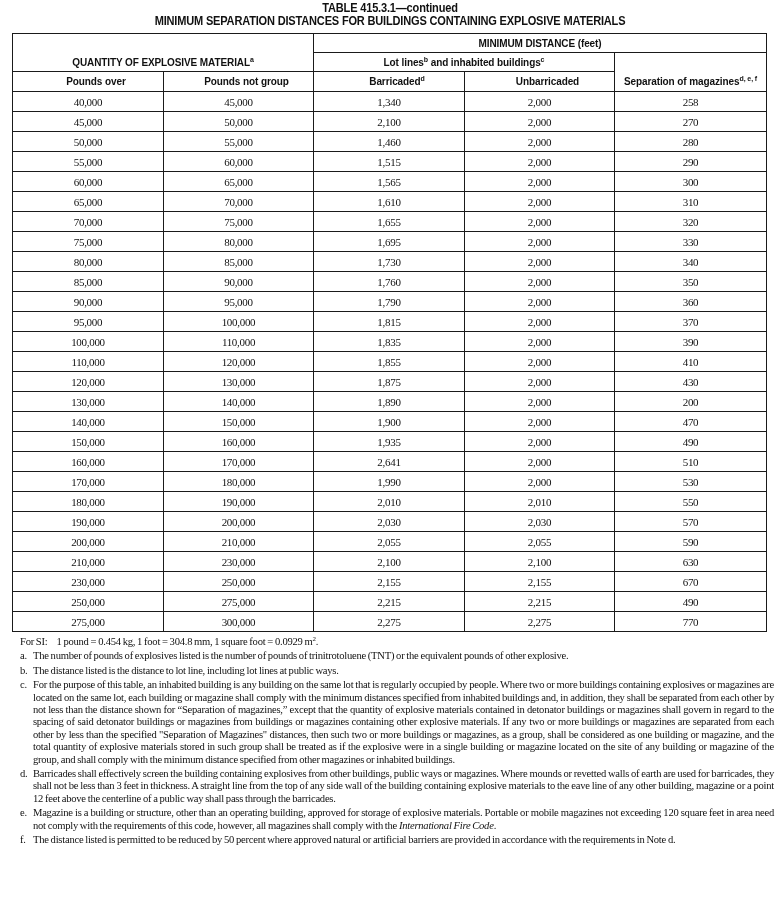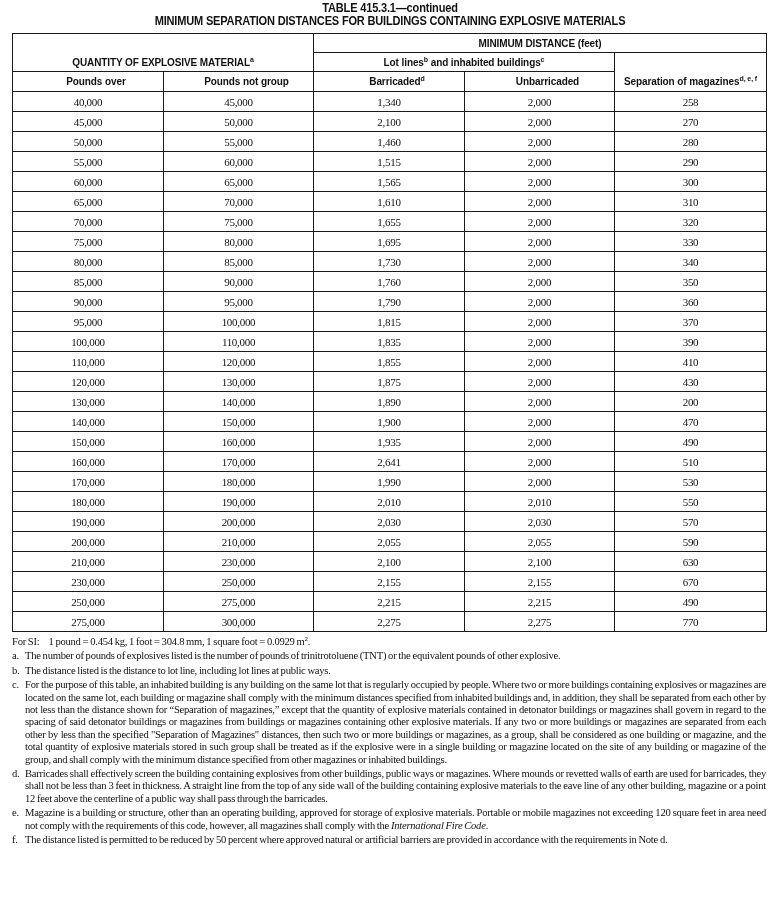--- a/index.html
+++ b/index.html
@@ -64,21 +64,21 @@
     height: 19px;
     font-family: "Liberation Serif", serif;
     font-size: 11px;
     letter-spacing: -0.3px;
   }
   .qty-head { vertical-align: bottom !important; padding-bottom: 3px !important; }
   .sep-head { vertical-align: bottom !important; padding-bottom: 4px !important; }
 
   .notes {
     position: absolute;
-    left: 12px;
+    left: 20px;
     top: 636px;
     width: 754px;
     font-family: "Liberation Serif", serif;
     font-size: 10.6px;
     line-height: 12.4px;
     letter-spacing: -0.25px;
     word-spacing: -0.5px;
   }
   .notes .si {
     margin-bottom: 2px;

